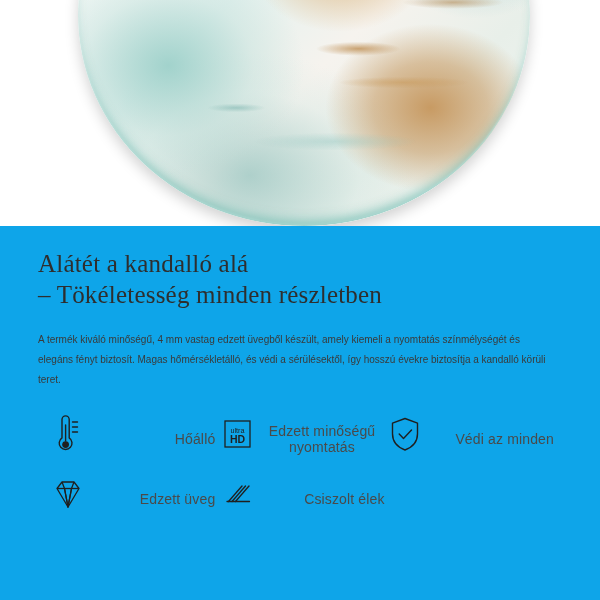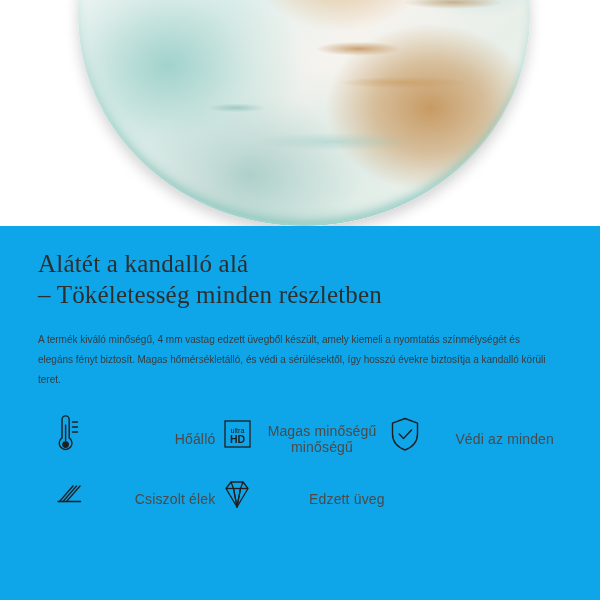--- a/index.html
+++ b/index.html
@@ -165,53 +165,53 @@
       </div>
 
       <div class="feature">
         <div class="feature-icon">
           <svg width="44" height="42" viewBox="0 0 44 42">
             <rect x="10" y="8" width="25" height="26" fill="none" stroke="#1f1f1f" stroke-width="1.3"></rect>
             <text x="22.5" y="19.5" text-anchor="middle" font-family="Liberation Sans, sans-serif" font-size="7.2" fill="#1f1f1f">ultra</text>
             <text x="22.5" y="30" text-anchor="middle" font-family="Liberation Sans, sans-serif" font-size="10.5" font-weight="bold" fill="#1f1f1f">HD</text>
           </svg>
         </div>
-        <div class="feature-label">Magas minőségű minőségű</div>
+        <div class="feature-label">Edzett minőségű nyomtatás</div>
       </div>
 
       <div class="feature">
         <div class="feature-icon">
           <svg width="40" height="42" viewBox="0 0 40 42" fill="none" stroke="#1f1f1f" stroke-width="1.4" stroke-linejoin="round" stroke-linecap="round">
             <path d="M20 5.5 7.5 10.2v10.6c0 8 5.4 13.6 12.5 16.2 7.1-2.6 12.5-8.2 12.5-16.2V10.2z"></path>
             <path d="m14.2 21 4.3 4.4 8-8.4"></path>
           </svg>
         </div>
         <div class="feature-label">Védi az minden</div>
+      </div>
+
+      <div class="feature">
+        <div class="feature-icon">
+          <svg width="44" height="40" viewBox="0 0 44 40" fill="none" stroke="#1f1f1f" stroke-width="1.3" stroke-linejoin="round">
+            <path d="M11 14.5 16 8h12l5 6.5L22 33z"></path>
+            <path d="M11 14.5h22"></path>
+            <path d="m16 8 2.5 6.5L22 33l3.5-18.5L28 8"></path>
+            <path d="M18.5 14.5 22 33l3.5-18.5"></path>
+          </svg>
+        </div>
+        <div class="feature-label">Edzett üveg</div>
       </div>
 
       <div class="feature">
         <div class="feature-icon">
           <svg width="40" height="40" viewBox="0 0 40 40" fill="none" stroke="#1f1f1f" stroke-width="1.3" stroke-linecap="round">
             <path d="M13.5 27.5 27 12"></path>
             <path d="M17 27.5 30.5 12"></path>
             <path d="M20.5 27.5 34 12"></path>
             <path d="M12 27.5h22.5"></path>
           </svg>
         </div>
         <div class="feature-label">Csiszolt élek</div>
       </div>
 
-      <div class="feature">
-        <div class="feature-icon">
-          <svg width="44" height="40" viewBox="0 0 44 40" fill="none" stroke="#1f1f1f" stroke-width="1.3" stroke-linejoin="round">
-            <path d="M11 14.5 16 8h12l5 6.5L22 33z"></path>
-            <path d="M11 14.5h22"></path>
-            <path d="m16 8 2.5 6.5L22 33l3.5-18.5L28 8"></path>
-            <path d="M18.5 14.5 22 33l3.5-18.5"></path>
-          </svg>
-        </div>
-        <div class="feature-label">Edzett üveg</div>
-      </div>
-
 
     </div>
   </div>
 </div>
 
 </body></html>

